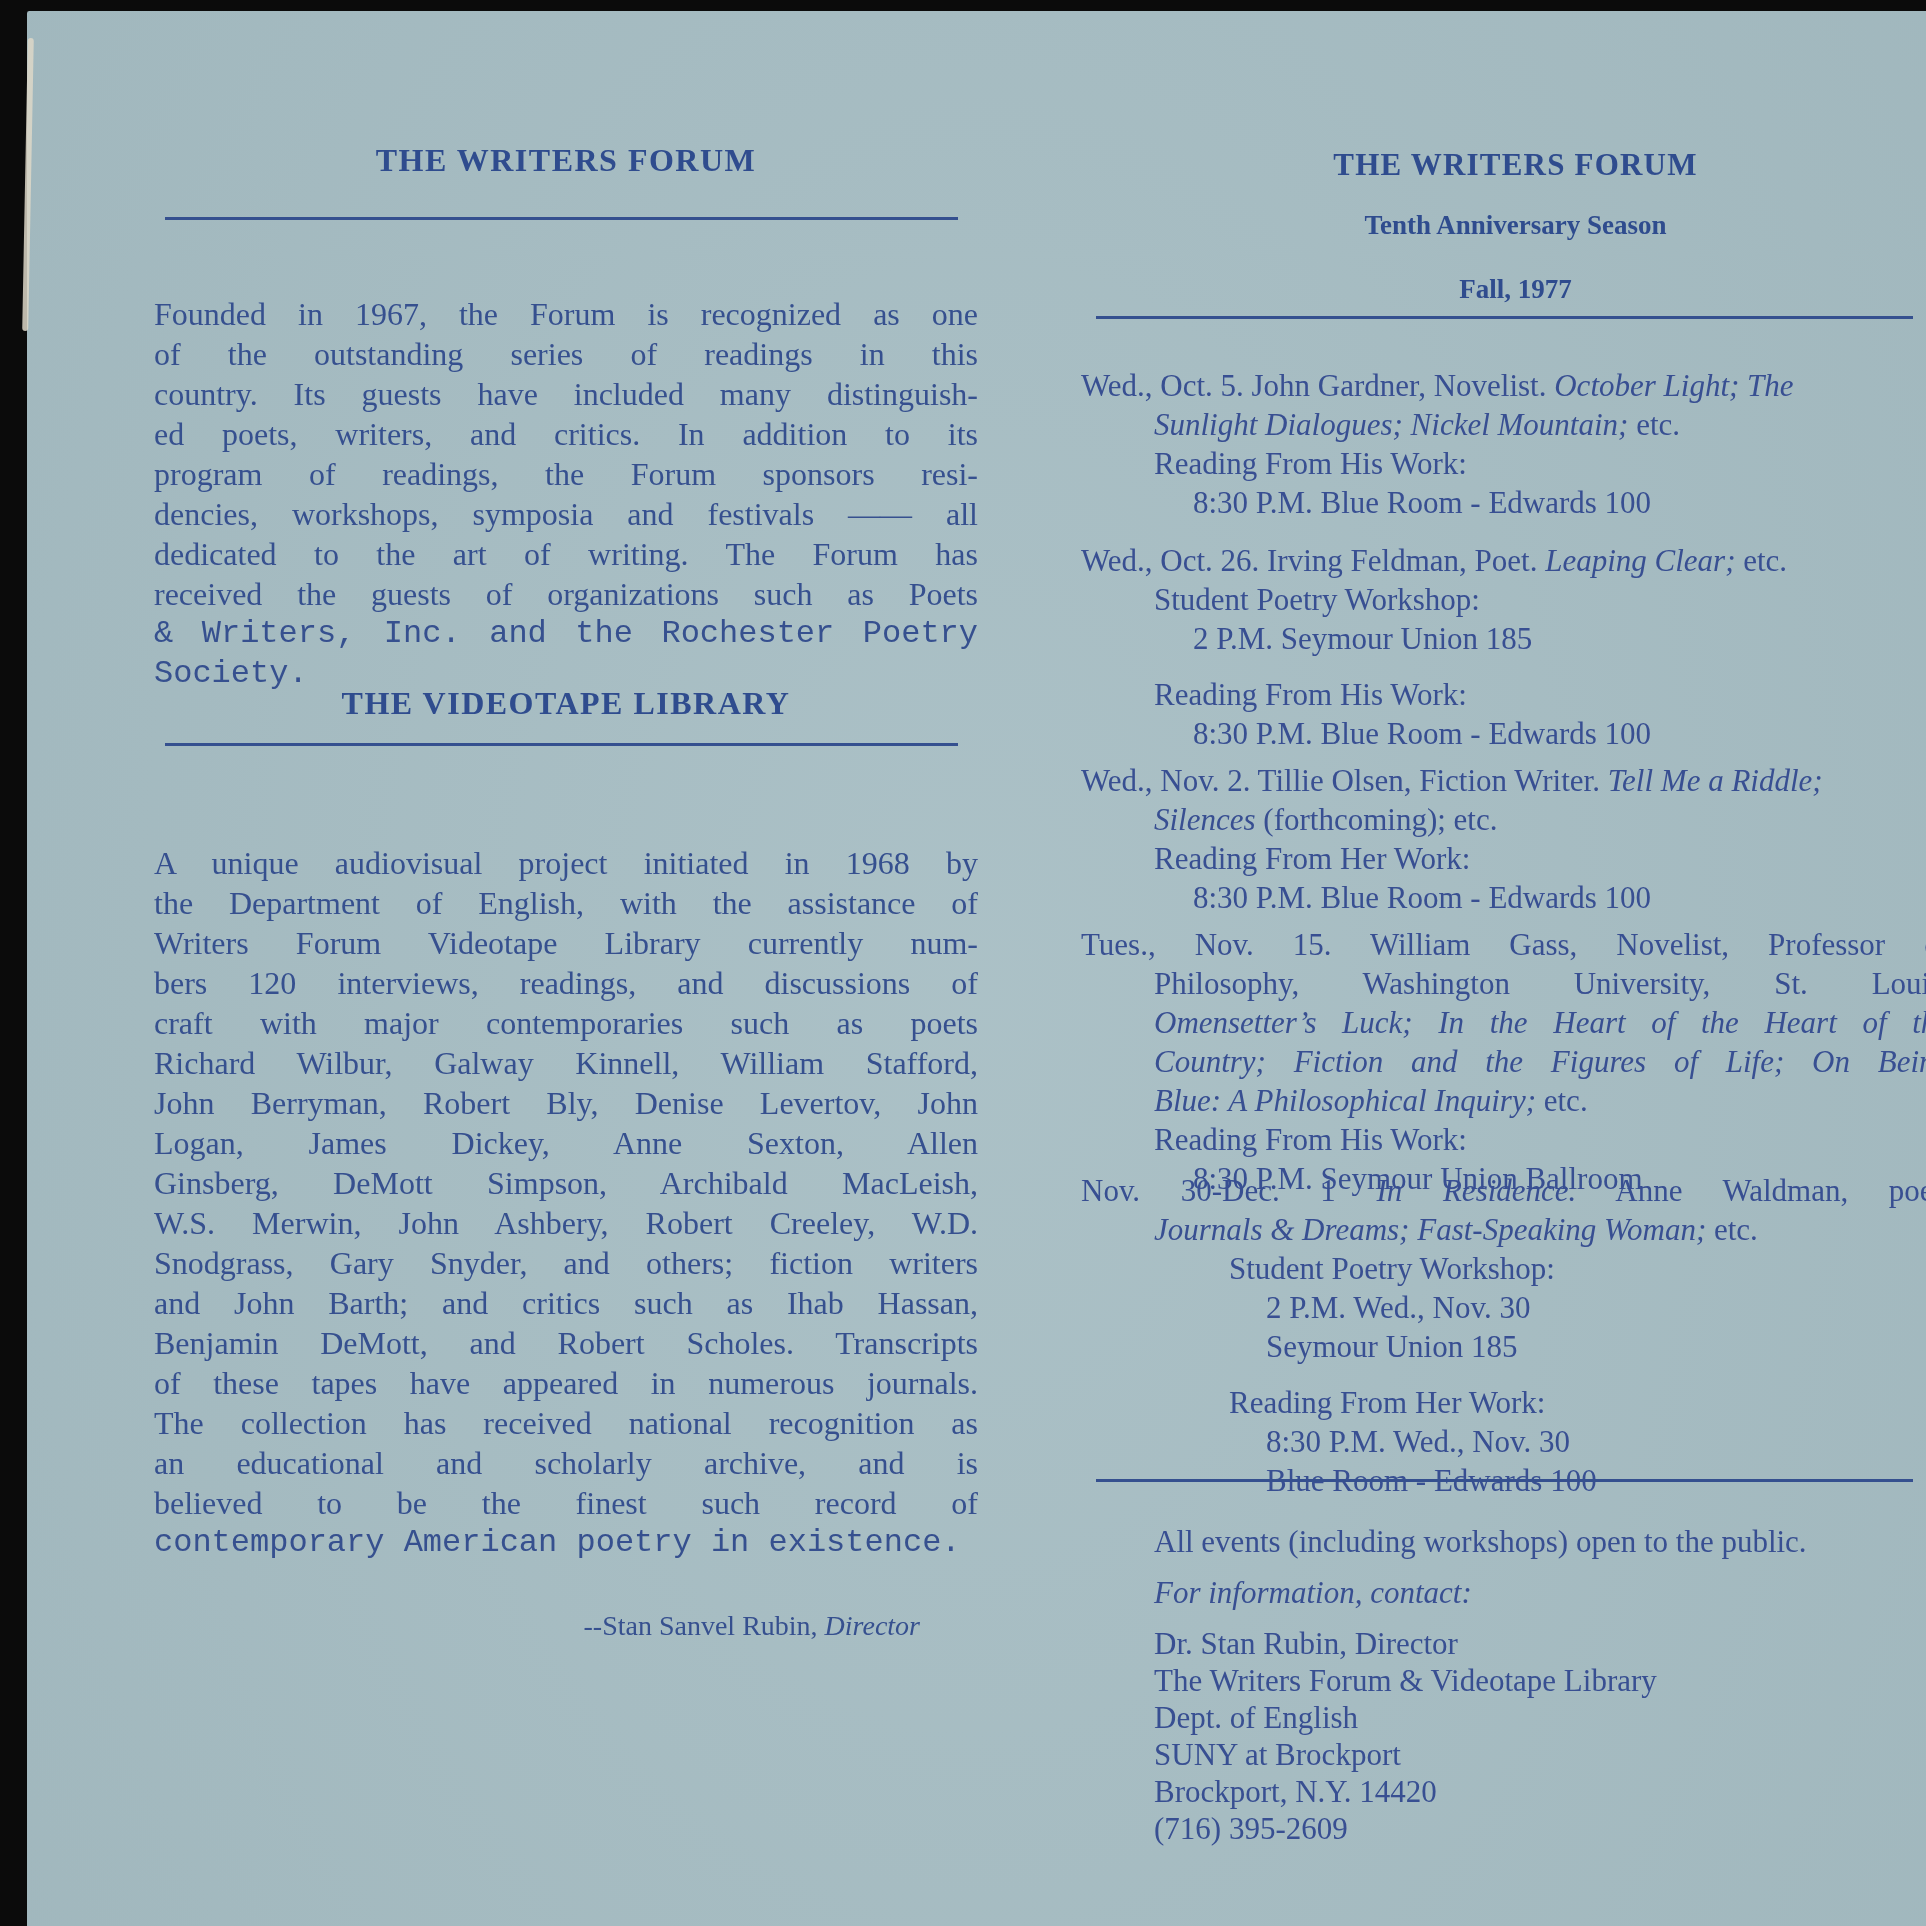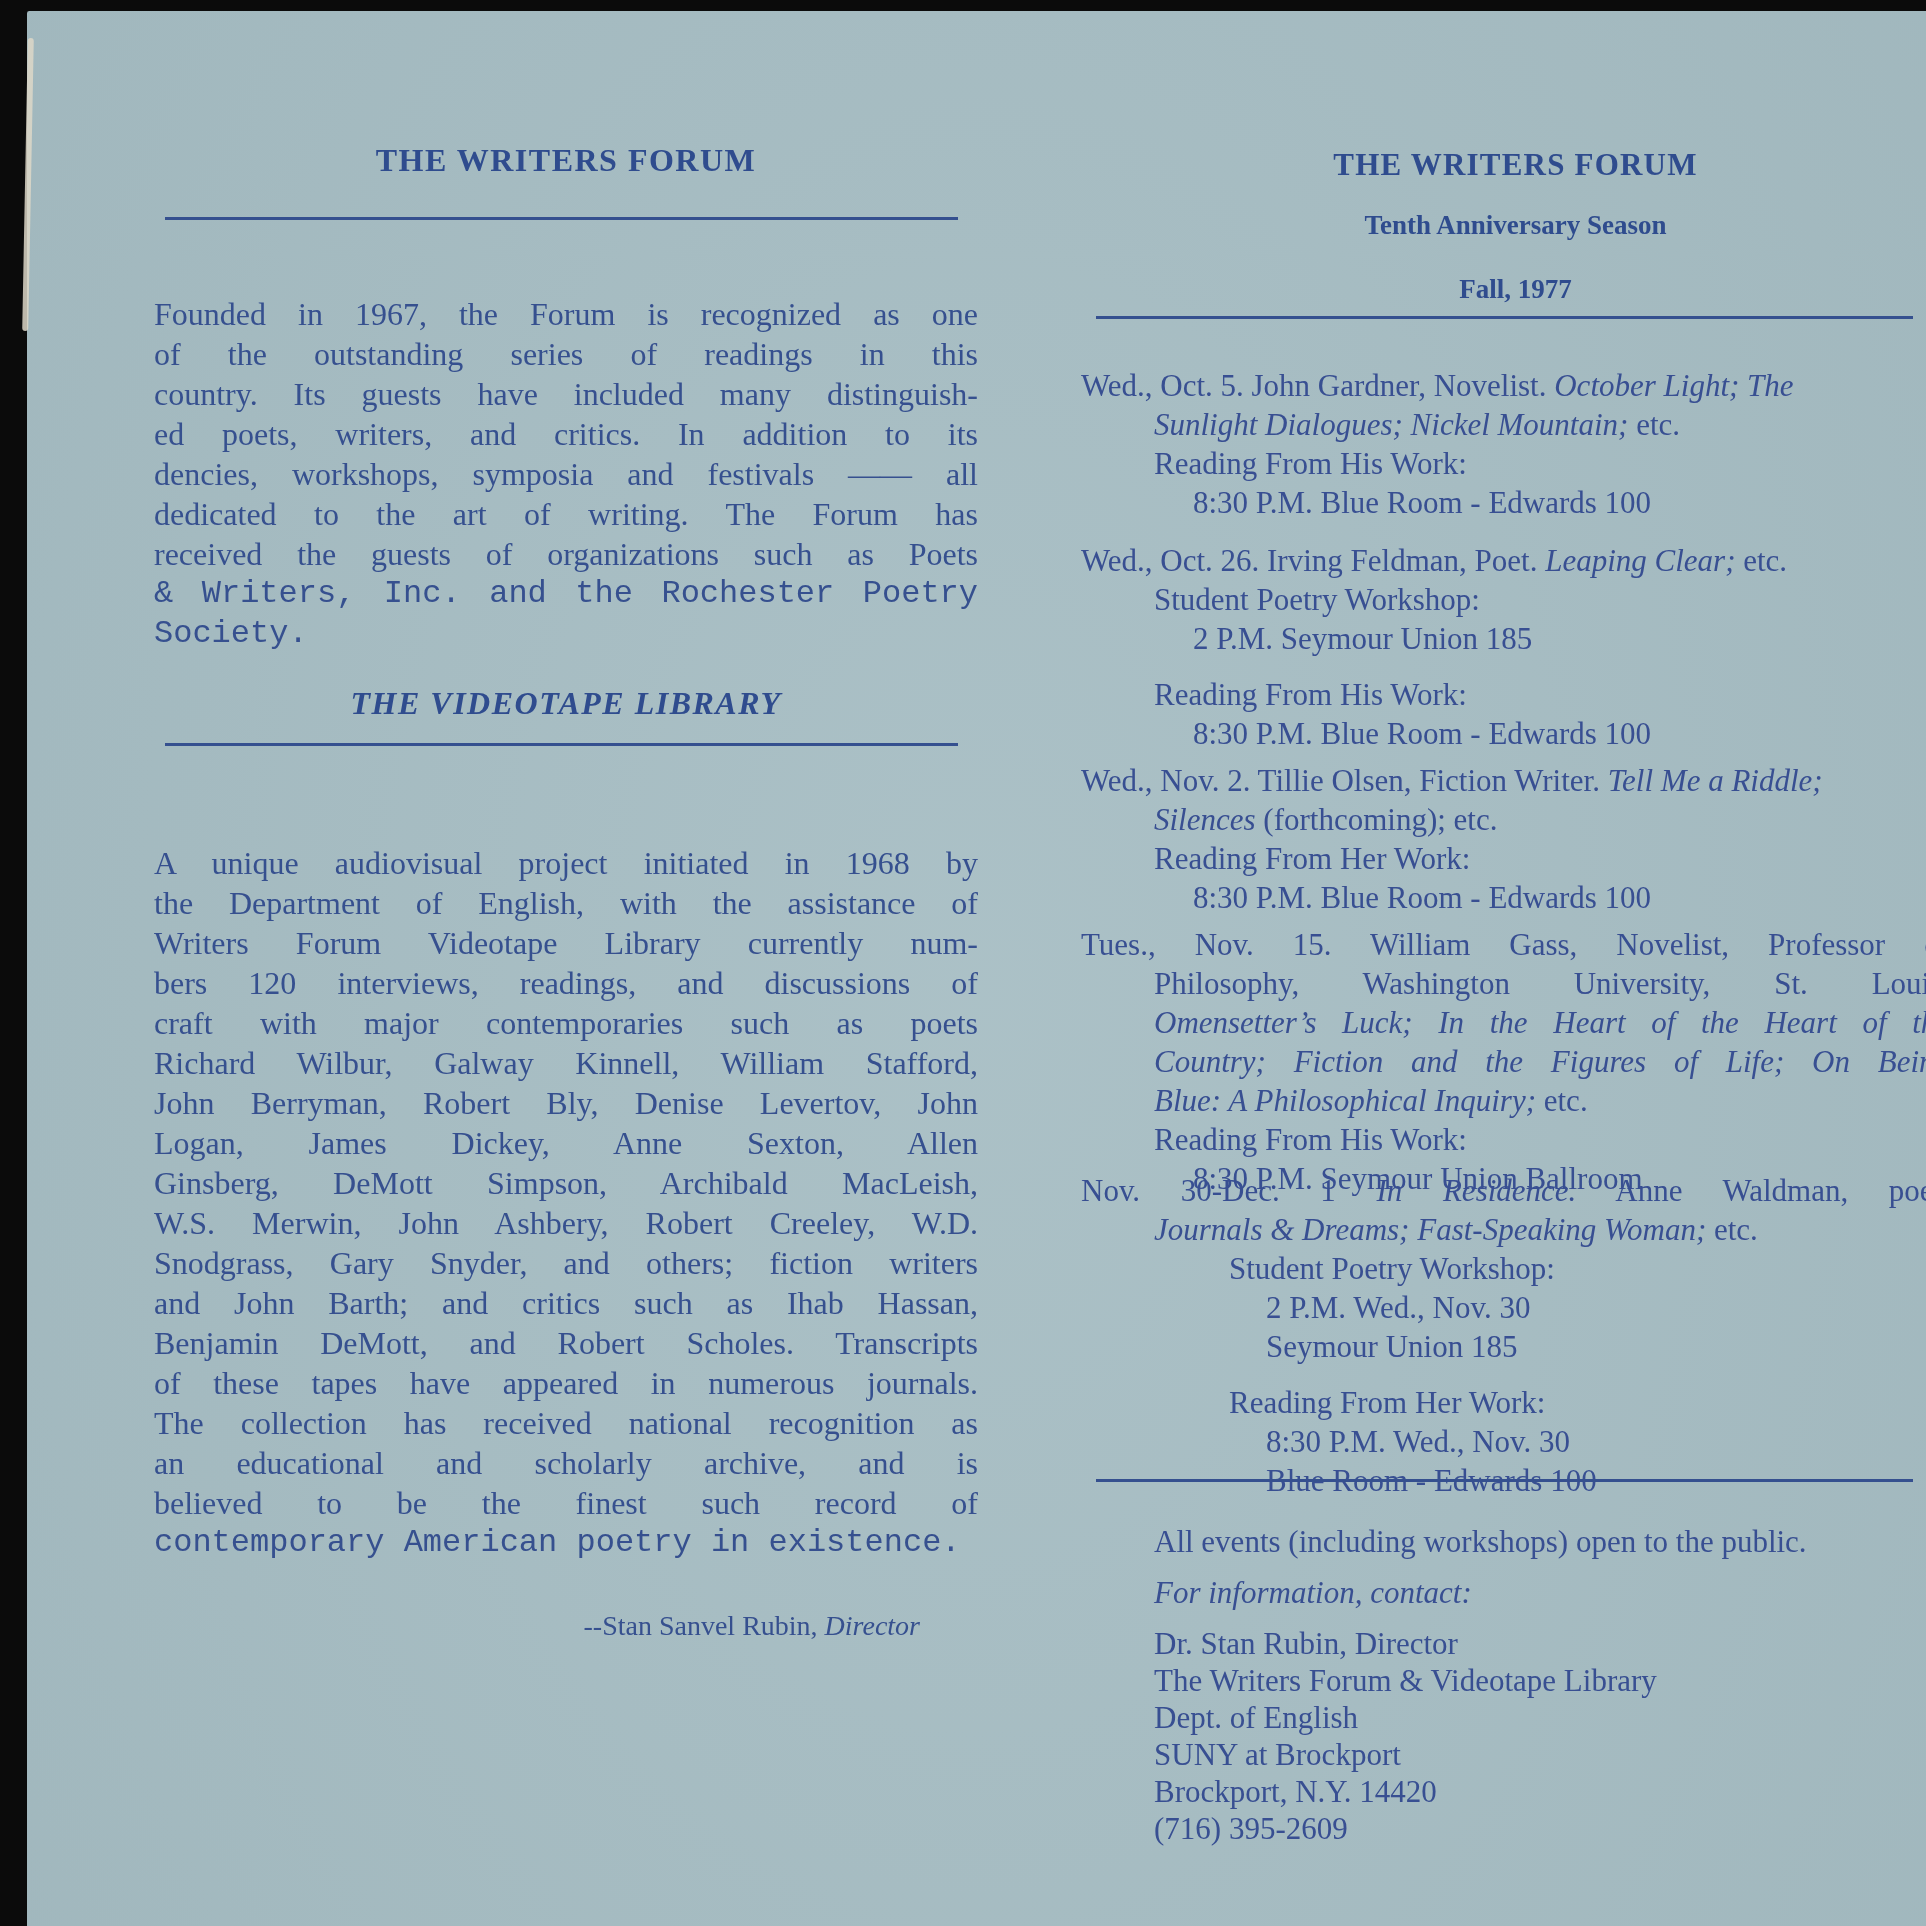--- a/index.html
+++ b/index.html
@@ -19,21 +19,21 @@
     position:absolute;left:-2.3px;top:27px;width:6.2px;height:293px;
     background:#ddd7c8;transform:rotate(1.1deg);opacity:.85;border-radius:3.1px;
   }
   .rule{position:absolute;height:3.5px;background:#35508f;}
   
   .l-head{
     position:absolute;left:127px;width:824px;text-align:center;
     font-weight:bold;font-size:32px;letter-spacing:1.5px;color:#2f4c8e;
   }
   #l-head-1{top:131px;}
-  #l-head-2{top:674px;font-style:italic;}
+  #l-head-2{top:674px;}
   #rule-l1{left:138px;top:206px;width:793px;}
   #rule-l2{left:138px;top:732px;width:793px;}
   .para{
     position:absolute;left:127px;width:824px;
     font-size:32px;line-height:40px;color:#36508f;margin-top:46px;
   }
   #para-1{top:237px;}
   #para-2{top:786px;}
   .para > div{text-align:justify;text-align-last:justify;}
   .para > div:last-child{text-align-last:left;font-family:Liberation Mono, monospace;}
@@ -72,20 +72,21 @@
 <div class="paper">
   <div class="curl"></div>
 
   <div class="l-head" id="l-head-1">THE WRITERS FORUM</div>
   <div class="rule" id="rule-l1"></div>
   <div class="para" id="para-1">
       <div>Founded in 1967, the Forum is recognized as one</div>
       <div>of the outstanding series of readings in this</div>
       <div>country. Its guests have included many distinguish-</div>
       <div>ed poets, writers, and critics. In addition to its</div>
+      <div>program of readings, the Forum sponsors resi-</div>
       <div>dencies, workshops, symposia and festivals —— all</div>
       <div>dedicated to the art of writing. The Forum has</div>
       <div>received the guests of organizations such as Poets</div>
       <div>&amp; Writers, Inc. and the Rochester Poetry Society.</div>
     </div>
 
   <div class="l-head" id="l-head-2">THE VIDEOTAPE LIBRARY</div>
   <div class="rule" id="rule-l2"></div>
   <div class="para" id="para-2">
       <div>A unique audiovisual project initiated in 1968 by</div>

